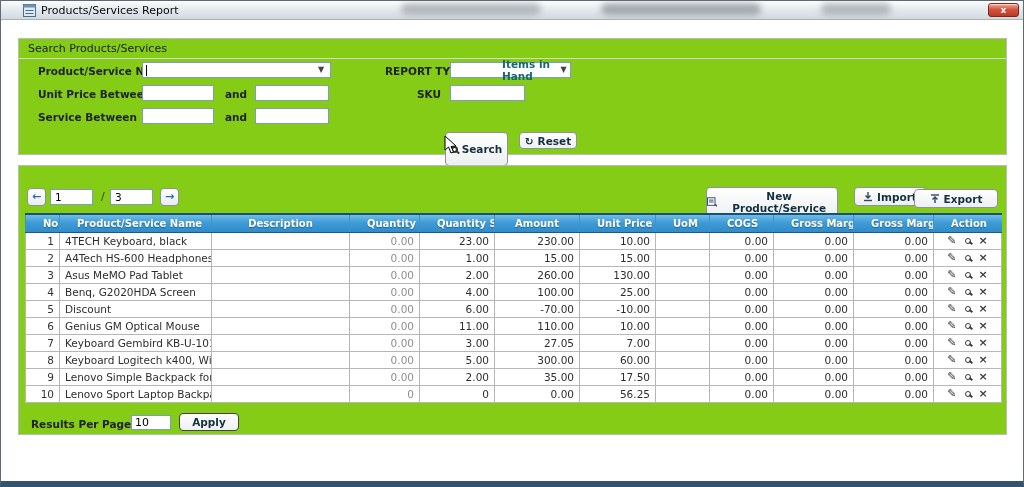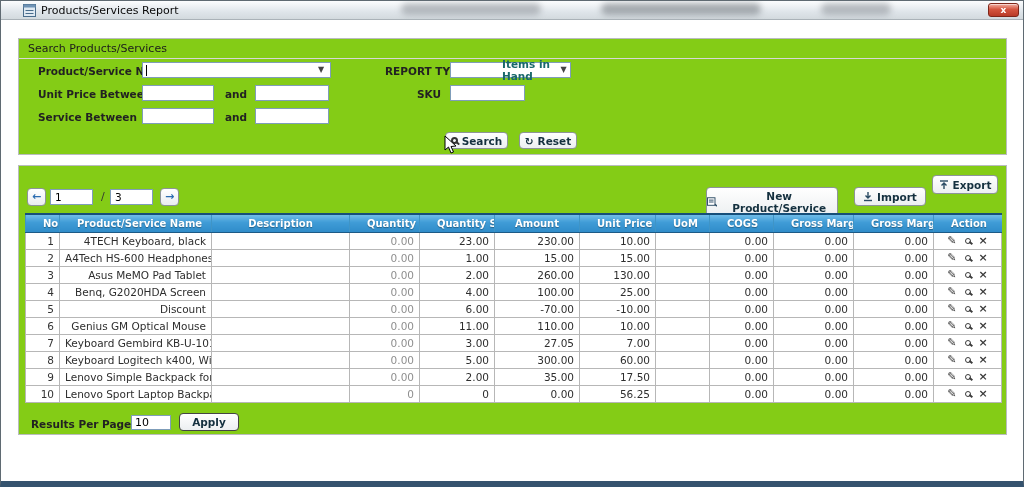--- a/index.html
+++ b/index.html
@@ -57,21 +57,21 @@
 
   
   table { border-collapse:collapse; position:absolute; left:6px; top:47px; width:976px;
           table-layout:fixed; font-size:10.5px; }
   thead th { background:linear-gradient(#6fbce8,#3f9bd6 45%,#2f8cc9); color:#fff; font-size:10px;
              font-weight:bold; height:18px; border-top:2px solid #174f79; border-bottom:1px solid #1c5a86;
              border-left:1px solid #3f94c6; text-shadow:0 1px 1px rgba(0,0,0,.35); padding:0 17px;
              overflow:hidden; white-space:nowrap; cursor:pointer; }
   tbody td { height:17px; border:1px solid #b7b7b7; border-top:none; color:#2e2e2e; padding:0 5px;
              overflow:hidden; white-space:nowrap; background:#fff; }
-  .c-left { text-align:right; }
+  .c-left { text-align:left; }
   .c-right { text-align:right; }
   .c-no { color:#333; }
   .c-dim { color:#8f8f8f; }
   .c-action { text-align:center; }
   .act { display:inline-block; margin:0 4px; color:#3c3c3c; font-size:10px; cursor:pointer; vertical-align:middle; }
   .icon-edit { font-size:11px; }
   .icon-view { width:6px; height:6px; border:1.5px solid #3c3c3c; border-radius:50%; position:relative; }
   .icon-view::after { content:""; position:absolute; width:4px; height:1.5px; background:#3c3c3c;
                       right:-3px; bottom:-1px; transform:rotate(40deg); }
   .icon-delete { font-weight:bold; font-size:11px; }
@@ -132,21 +132,21 @@
     <input class="tb" style="left: 236px; top: 46px; width: 74px;">
 
     <span class="form-label" style="left:366px; top:49px;margin-left:32px;">SKU</span>
     <input class="tb" style="left: 431px; top: 46px; width: 75px;" value="">
 
     <span class="form-label" style="left:19px; top:72px;">Service Between</span>
     <input class="tb" style="left: 123px; top: 69px; width: 72px;">
     <span class="form-label" style="left:206px; top:72px; font-weight:bold;">and</span>
     <input class="tb" style="left: 236px; top: 69px; width: 74px;">
 
-    <button class="btn" style="left:426px; top:93px; width:63px; height:17px;">
+    <button class="btn" style="left:426px; top:93px; width:63px; height:34px;">
       <span class="mag"></span>
       <span>Search</span>
     </button>
     <button class="btn" style="left:500px; top:93px; width:58px; height:17px;">
       <span>↻</span>
       <span>Reset</span>
     </button>
   </div>
 
   <div class="groupbox" id="results-group">
@@ -166,21 +166,21 @@
         </svg>
       <span>New Product/Service</span>
     </button>
     <button class="btn" style="right:80px; top:21px; width:72px; height:19px;">
       <svg width="10" height="10" viewBox="0 0 10 10">
           <path d="M5 0 L5 6 M2.5 3.5 L5 6 L7.5 3.5" fill="none" stroke="#2a4a63" stroke-width="1.4"></path>
           <path d="M1 8.5 H9" stroke="#2a4a63" stroke-width="1.4"></path>
         </svg>
       <span>Import</span>
     </button>
-    <button class="btn" style="right:8px; top:9px; width:66px; height:19px;">
+    <button class="btn" style="right:8px; top:23px; width:84px; height:19px;">
       <svg width="10" height="10" viewBox="0 0 10 10">
           <path d="M5 9 L5 3 M2.5 5.5 L5 3 L7.5 5.5" fill="none" stroke="#2a4a63" stroke-width="1.4"></path>
           <path d="M1 1 H9" stroke="#2a4a63" stroke-width="1.4"></path>
         </svg>
       <span>Export</span>
     </button>
 
     <table>
       <colgroup>
         <col style="width:34px">

